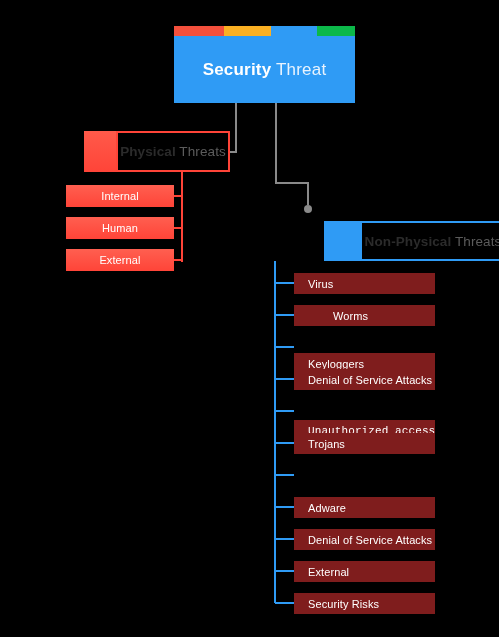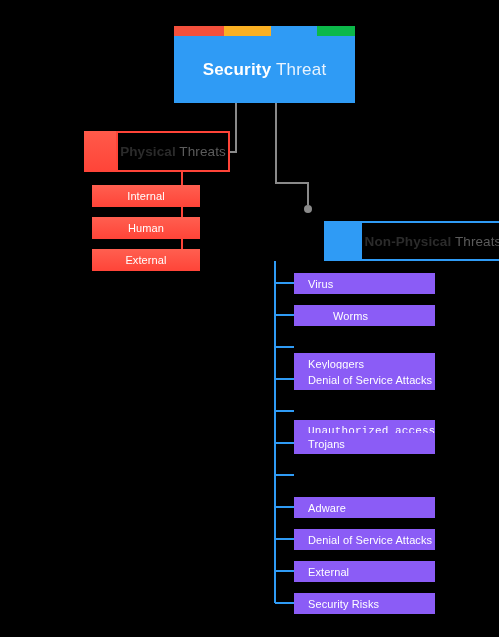--- a/index.html
+++ b/index.html
@@ -143,26 +143,26 @@
     display: flex;
     align-items: center;
     color: #ffffff;
     font-size: 11px;
     letter-spacing: .1px;
     white-space: nowrap;
   }
   .leaf.red {
     background: linear-gradient(180deg,#ff5f50 0%, #ff4438 100%);
     justify-content: center;
-    left: 92px;
+    left: 66px;
     width: 108px;
     height: 22px;
   }
   .leaf.blue {
-    background: #8b5cf6;
+    background: #7f1d1d;
     justify-content: flex-start;
     padding-left: 14px;
     left: 294px;
     width: 141px;
     height: 21px;
   }
 </style>
 </head>
 <body>
 

